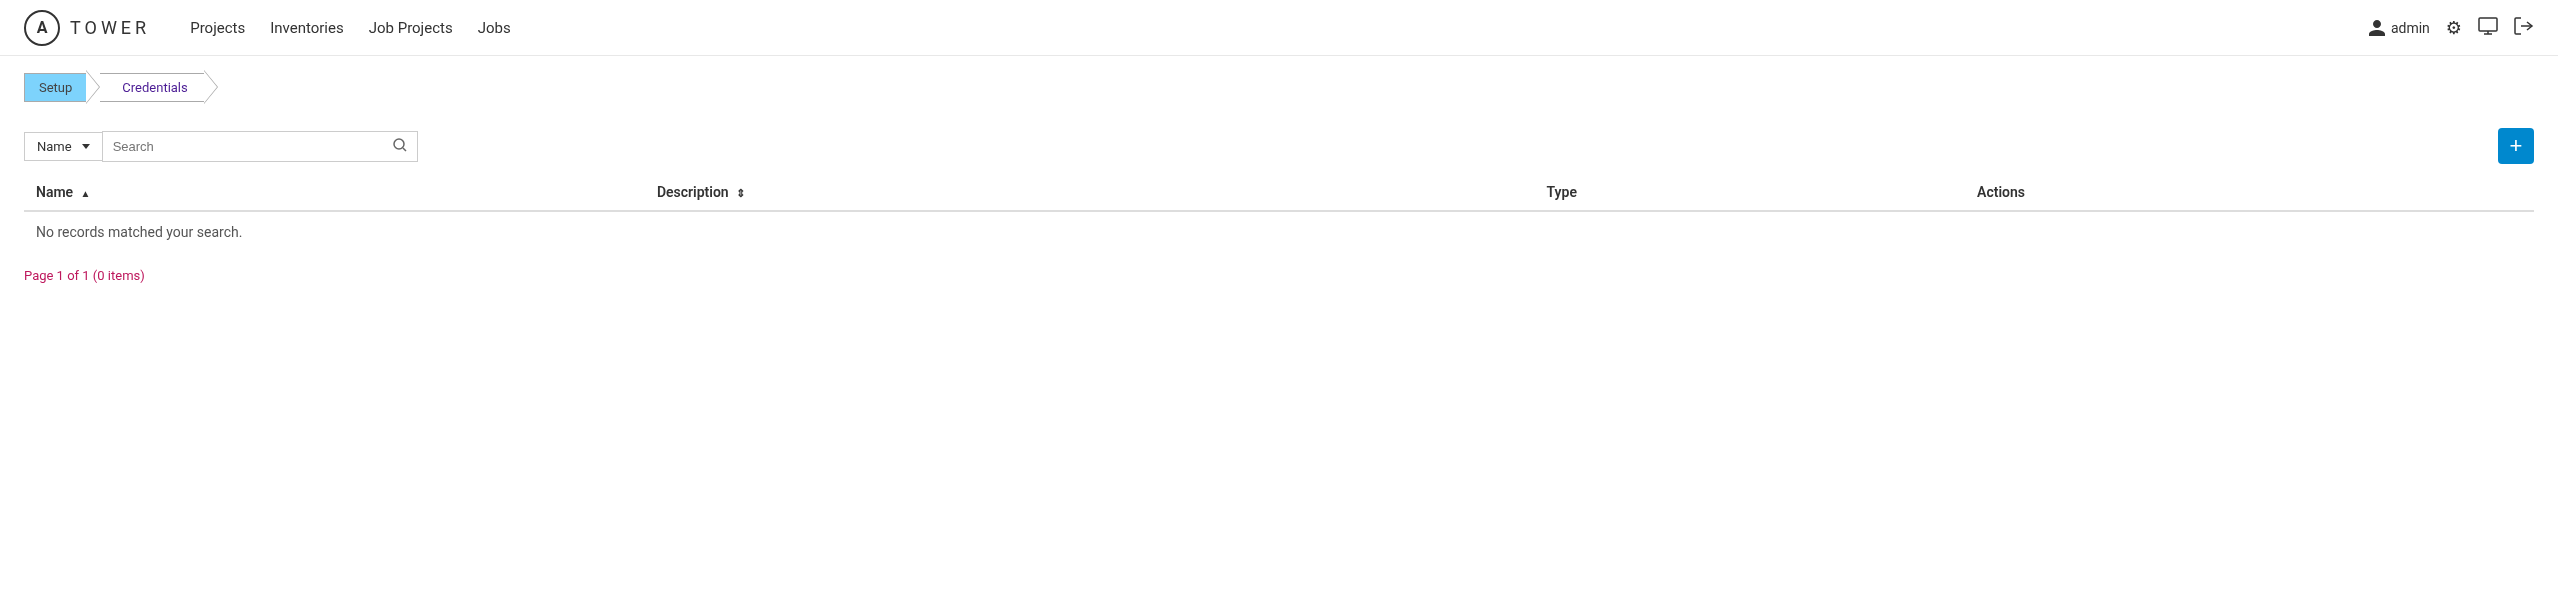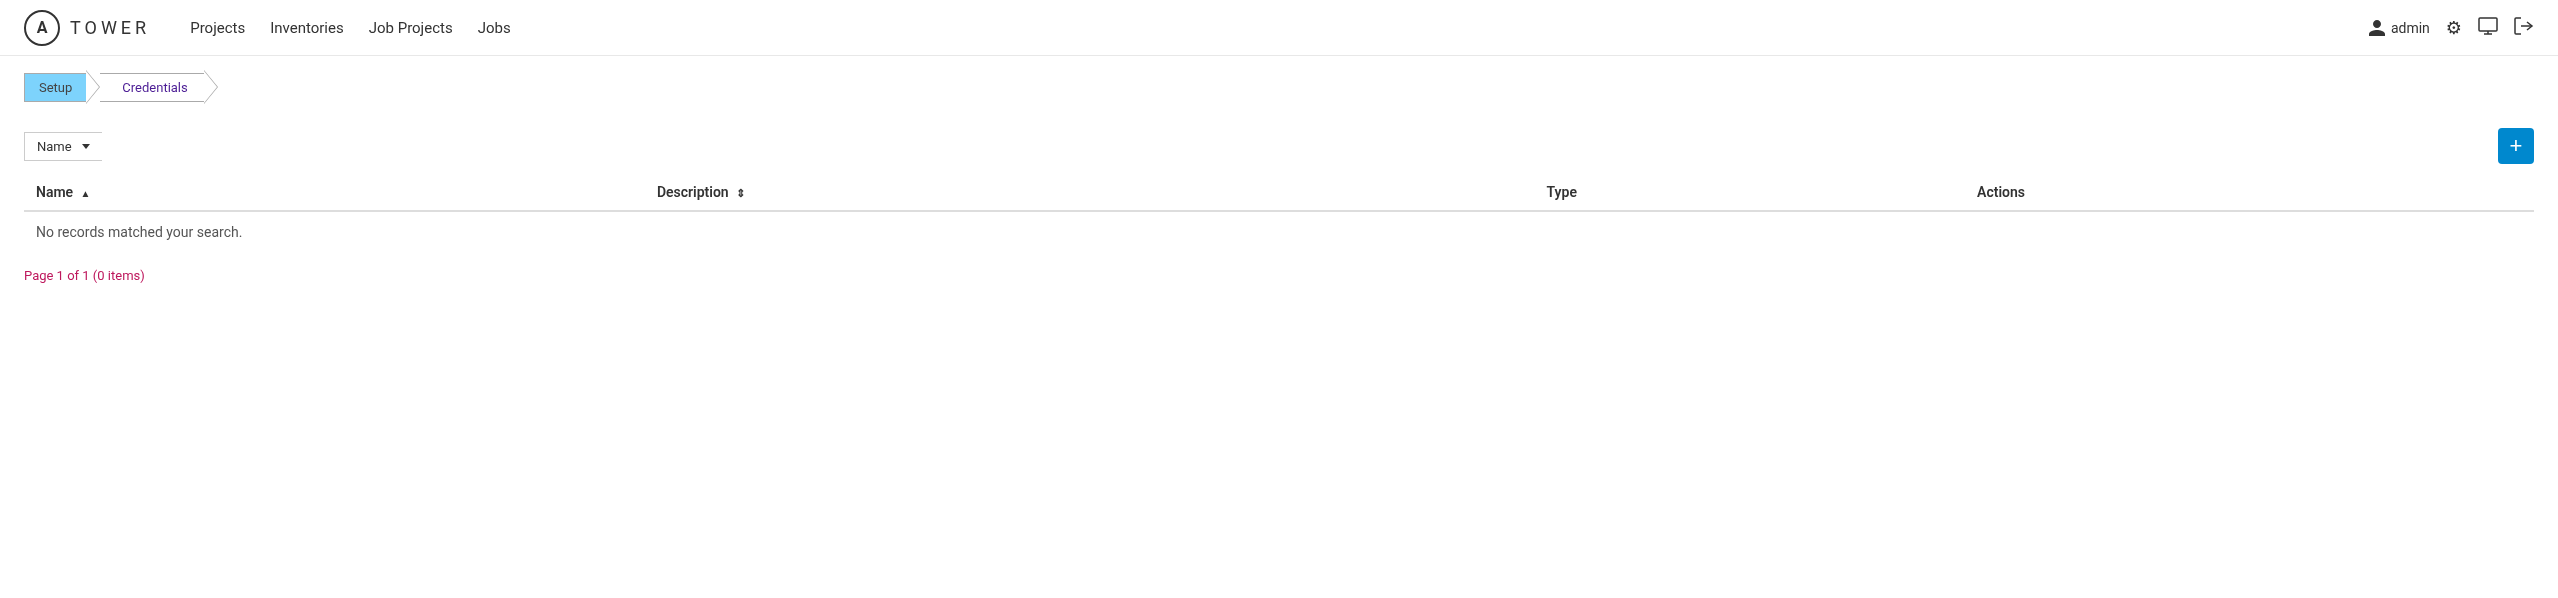--- a/index.html
+++ b/index.html
@@ -346,20 +346,29 @@
   <span class="bc-end">
       <span class="bc-end-inner"></span>
     </span>
 </div>
 
 <div class="toolbar">
   <div class="toolbar-left">
     <div class="filter-dropdown">
       <span>Name</span>
       <span class="chevron-down"></span>
+    </div>
+    <div class="search-input-wrapper">
+      <input class="search-input" type="text" placeholder="Search" style="">
+      <button class="search-btn">
+        <svg width="14" height="14" viewBox="0 0 14 14" fill="none" xmlns="http://www.w3.org/2000/svg">
+          <circle cx="6" cy="6" r="5" stroke="#666" stroke-width="1.5"></circle>
+          <line x1="10" y1="10" x2="13" y2="13" stroke="#666" stroke-width="1.5"></line>
+        </svg>
+      </button>
     </div>
   </div>
   <button class="add-btn">+</button>
 </div>
 
 <div class="table-container">
   <table class="data-table">
     <thead>
       <tr>
         <th class="sortable sort-asc">

